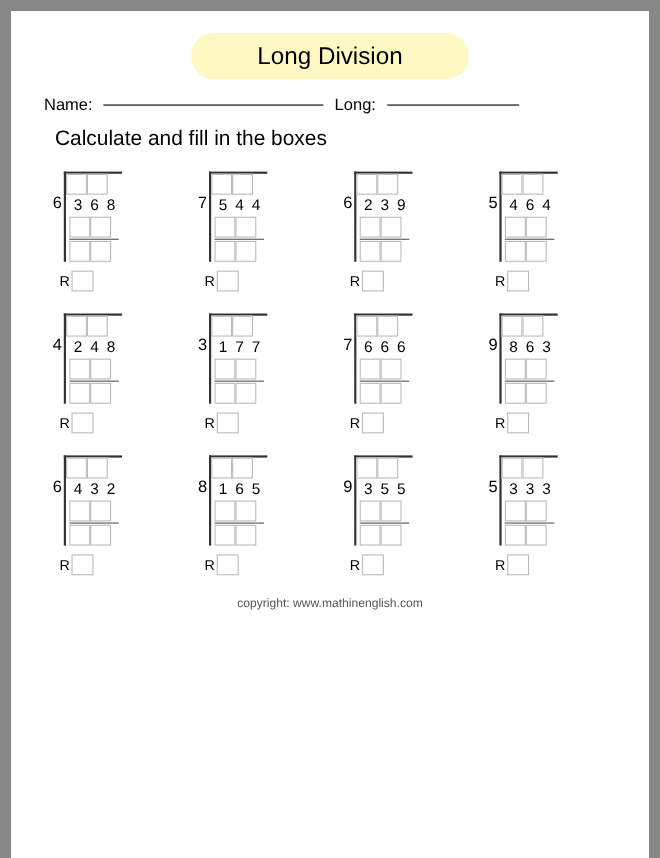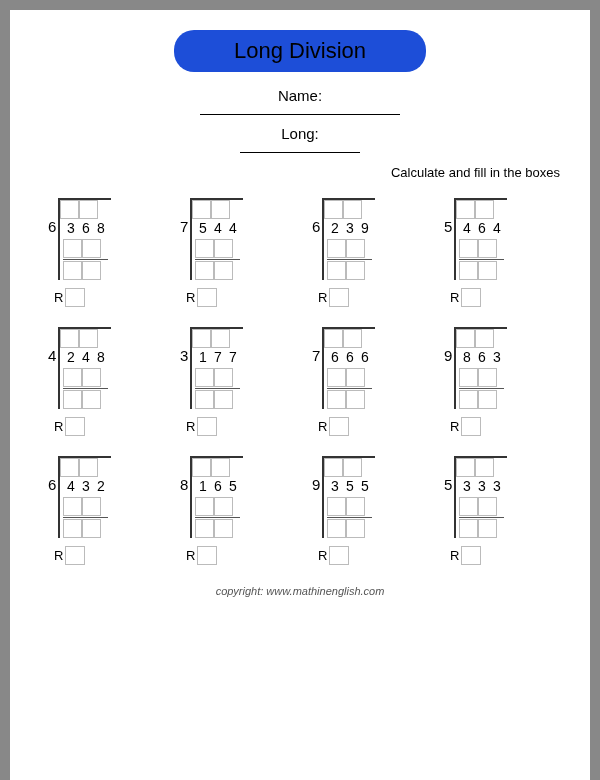--- a/index.html
+++ b/index.html
@@ -18,52 +18,49 @@
       min-height: 780px;
       padding: 20px 30px;
       position: relative;
     }
     .title-container {
       display: flex;
       justify-content: center;
       margin-bottom: 15px;
     }
     .title-box {
-      background: #1d4ed8;
+      background: #fef9c3;
       border-radius: 20px;
       padding: 8px 60px;
       font-size: 22px;
       font-weight: normal;
     }
     .name-line {
       display: flex;
       align-items: center;
       gap: 10px;
       margin-bottom: 12px;
       font-size: 15px;
-      flex-direction: column;
     }
     .underline {
       border-bottom: 1px solid #000;
       display: inline-block;
     }
     .name-underline { width: 200px; }
     .class-underline { width: 120px; }
     .instruction {
-      font-size: 13px;
+      font-size: 19px;
       margin-bottom: 18px;
       margin-left: 10px;
-      text-align: right;
     }
     .copyright {
       text-align: center;
       font-size: 11px;
       color: #555;
       margin-top: 10px;
-      font-style: italic;
     }
     .div-problem {
       display: flex;
       align-items: flex-start;
       margin-bottom: 4px;
     }
     .div-left {
       font-size: 15px;
       margin-right: 2px;
       padding-top: 20px;

